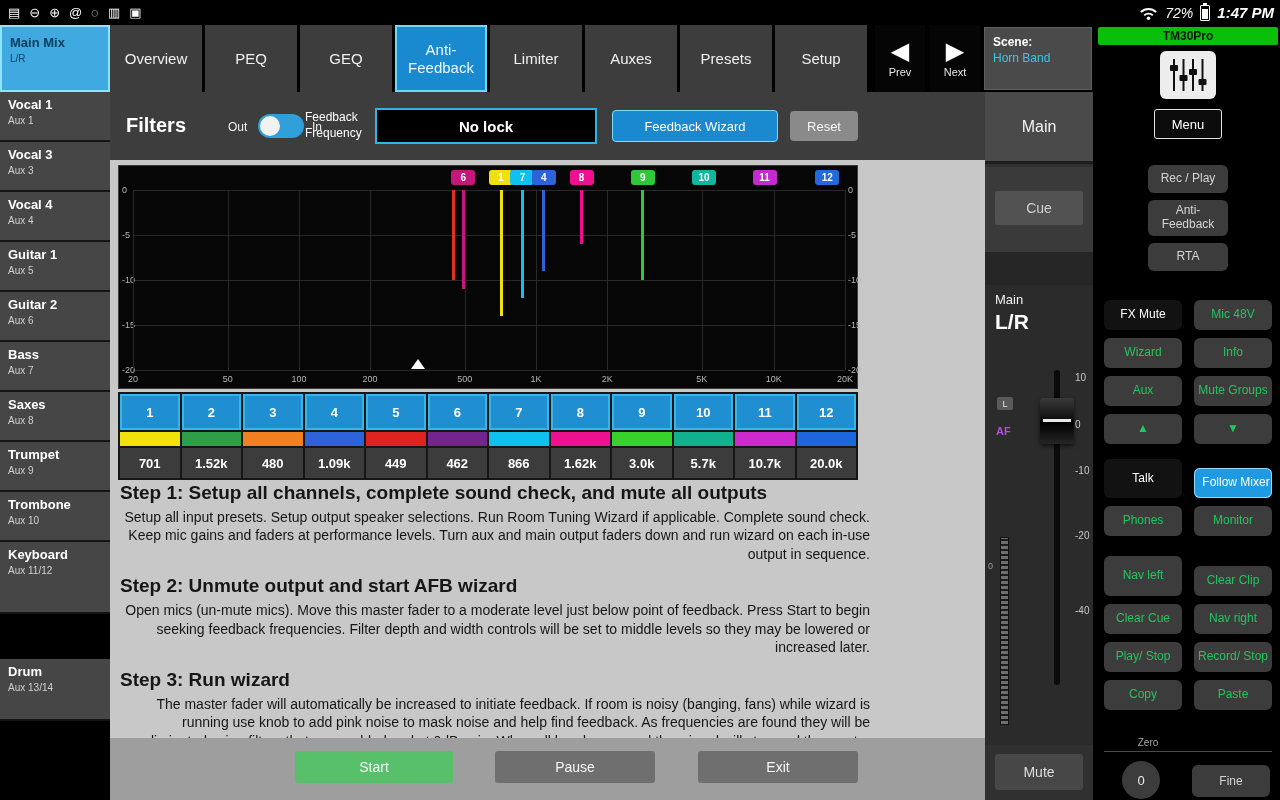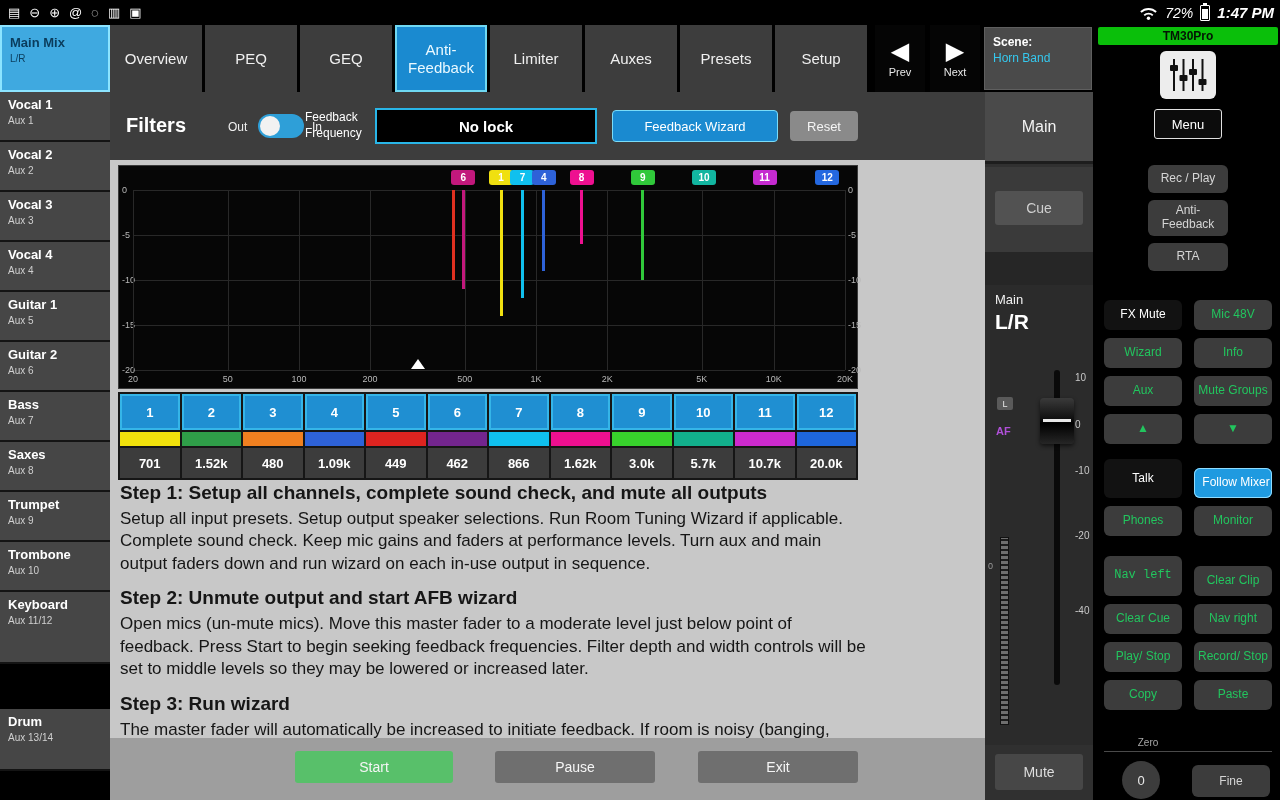--- a/index.html
+++ b/index.html
@@ -57,21 +57,21 @@
   .flag { position:absolute; width:24px; height:15px; border-radius:3px; color:#fff; font-size:10px; font-weight:bold; display:flex; align-items:center; justify-content:center; top:4px; cursor:pointer; }
   .fline { position:absolute; width:3px; top:24px; }
   #fader-pos { position:absolute; width:0; height:0; border-left:7px solid transparent; border-right:7px solid transparent; border-bottom:10px solid #fff; }
 
   #band-table { position:absolute; left:8px; top:232px; width:740px; display:grid; grid-template-columns:repeat(12,1fr); grid-template-rows:36px 14px 30px; gap:2px; background:#161616; padding:2px; }
   .bnum { background:#1f8fd2; box-shadow:inset 0 0 0 2px #35b5e8; color:#fff; font-size:13px; font-weight:bold; display:flex; align-items:center; justify-content:center; cursor:pointer; }
   .bfreq { background:#3c3c3c; color:#fff; font-size:13px; font-weight:bold; display:flex; align-items:center; justify-content:center; }
 
   #steps { position:absolute; left:10px; top:322px; width:750px; color:#161616; }
   .step-title { font-size:19px; font-weight:bold; margin-bottom:4px; }
-  .step-body { font-size:17px; line-height:1.32; margin-bottom:12px; }
+  .step-body { font-size:14px; line-height:1.32; margin-bottom:12px;text-align:right; }
 
   #footer { position:absolute; left:0; top:578px; width:875px; height:62px; background:#9e9e9e; }
   .fbtn { position:absolute; top:13px; height:32px; border-radius:3px; display:flex; align-items:center; justify-content:center; font-size:14px; color:#f5f5f5; cursor:pointer; }
   #start-btn { left:185px; width:158px; background:#58c06a; }
   #pause-btn { left:385px; width:160px; background:#6f6f6f; }
   #exit-btn { left:588px; width:160px; background:#6f6f6f; }
 
   
   #main-strip { left:985px; top:92px; width:108px; height:708px; background:#303030; }
   #ms-header { position:absolute; left:0; top:0; width:108px; height:72px; background:#4a4a4a; display:flex; align-items:center; justify-content:center; font-size:16px; color:#f2f2f2; border-bottom:3px solid #1d1d1d; }
@@ -136,24 +136,20 @@
 </div>
 
 <div id="sidebar" class="abs">
     <div class="side-item selected">
       <div class="side-name">Main Mix</div>
       <div class="side-sub">L/R</div>
     </div>
     <div class="side-item">
       <div class="side-name">Vocal 1</div>
       <div class="side-sub">Aux 1</div>
-    </div>
-    <div class="side-item">
-      <div class="side-name">Vocal 2</div>
-      <div class="side-sub">Aux 2</div>
     </div>
     <div class="side-item">
       <div class="side-name">Vocal 3</div>
       <div class="side-sub">Aux 3</div>
     </div>
     <div class="side-item">
       <div class="side-name">Vocal 4</div>
       <div class="side-sub">Aux 4</div>
     </div>
     <div class="side-item">
@@ -392,21 +388,21 @@
       <div class="gbtn">Wizard</div>
       <div class="gbtn">Info</div>
       <div class="gbtn">Aux</div>
       <div class="gbtn">Mute Groups</div>
       <div class="gbtn">▲</div>
       <div class="gbtn">▼</div>
       <div class="gbtn active-dark" style="margin-top: 7px;">Talk</div>
       <div class="gbtn active-blue" style="margin-top: 16px; padding-left: 8px;">Follow Mixer</div>
       <div class="gbtn">Phones</div>
       <div class="gbtn">Monitor</div>
-      <div class="gbtn" style="margin-top: 12px; font-family: Liberation Mono, monospace;">Nav left</div>
+      <div class="gbtn" style="margin-top: 12px;">Nav left</div>
       <div class="gbtn" style="margin-top: 22px;">Clear Clip</div>
       <div class="gbtn">Clear Cue</div>
       <div class="gbtn">Nav right</div>
       <div class="gbtn">Play/ Stop</div>
       <div class="gbtn">Record/ Stop</div>
       <div class="gbtn">Copy</div>
       <div class="gbtn">Paste</div>
     </div>
   <div id="zero-label">Zero</div>
   <div id="zero-line"></div>

